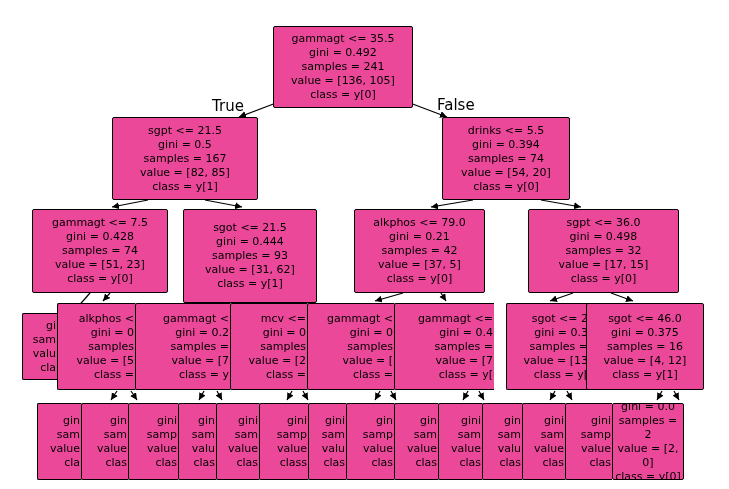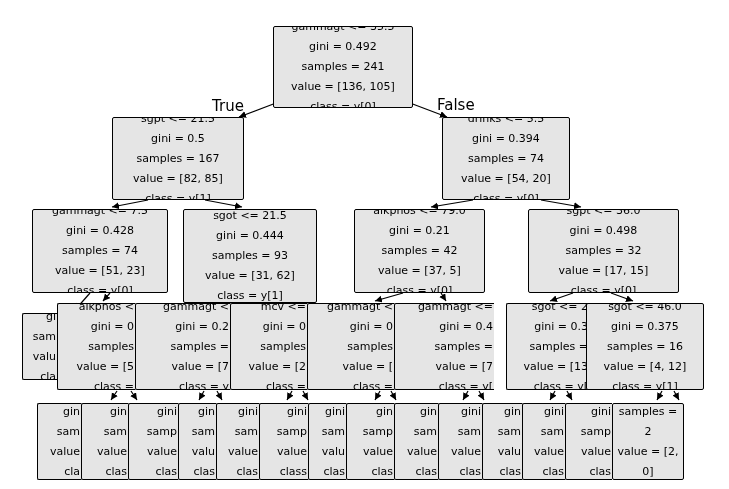--- a/index.html
+++ b/index.html
@@ -2,23 +2,23 @@
 <html><head>
 <meta charset="utf-8">
 <style>
   html,body { margin:0; padding:0; background:#ffffff; }
   #canvas {
     position:relative; width:729px; height:489px; background:#ffffff;
     font-family:"DejaVu Sans","Liberation Sans",sans-serif; overflow:hidden;
   }
   #edges { position:absolute; left:0; top:0; width:729px; height:489px; }
   .node {
-    position:absolute; box-sizing:border-box; background:#e5e5e5;
+    position:absolute; box-sizing:border-box; background:#ec4899;
     border:1.3px solid #000000; border-radius:2px; color:#000000;
-    font-size:11px; line-height:20px; white-space:pre-line;
+    font-size:11px; line-height:14px; white-space:pre-line;
     display:flex; align-items:center; justify-content:center;
     text-align:center; overflow:hidden; padding:15px 2px;
   }
   .clip {
     border-right:none; border-radius:2px 0 0 2px;
     justify-content:flex-end; text-align:right; padding-right:1px;
   }
   .edge-label {
     position:absolute; color:#000000; font-size:15px; line-height:13px;
     text-align:left; width:40px;
@@ -66,21 +66,21 @@
       <line x1="674" y1="391" x2="679" y2="400" marker-end="url(#ah)"></line>
     </g>
   </svg>
 
   <div class="node" style="left:273px;top:26px;width:140px;height:82px">gammagt &lt;= 35.5
 gini = 0.492
 samples = 241
 value = [136, 105]
 class = y[0]</div>
 
-  <div class="node" style="left:112px;top:117px;width:132px;height:83px">sgpt &lt;= 21.5
+  <div class="node" style="left:112px;top:117px;width:146px;height:83px">sgpt &lt;= 21.5
 gini = 0.5
 samples = 167
 value = [82, 85]
 class = y[1]</div>
   <div class="node" style="left:442px;top:117px;width:128px;height:83px">drinks &lt;= 5.5
 gini = 0.394
 samples = 74
 value = [54, 20]
 class = y[0]</div>
 

